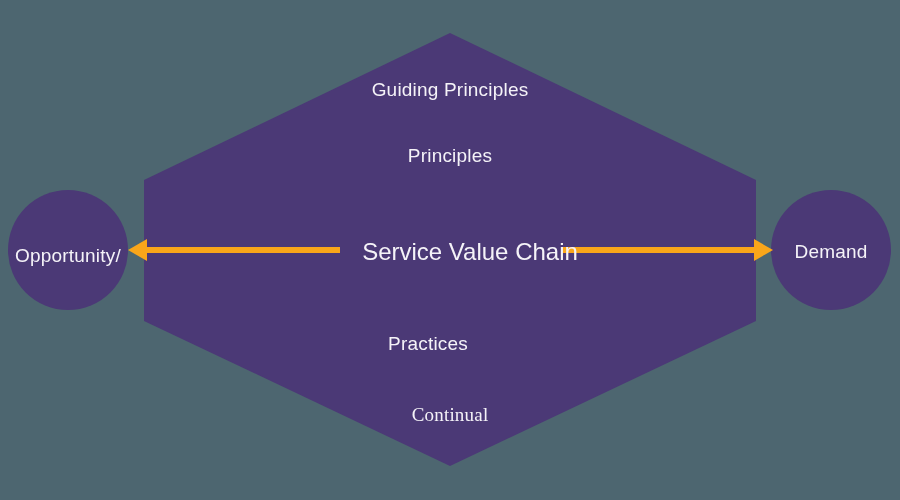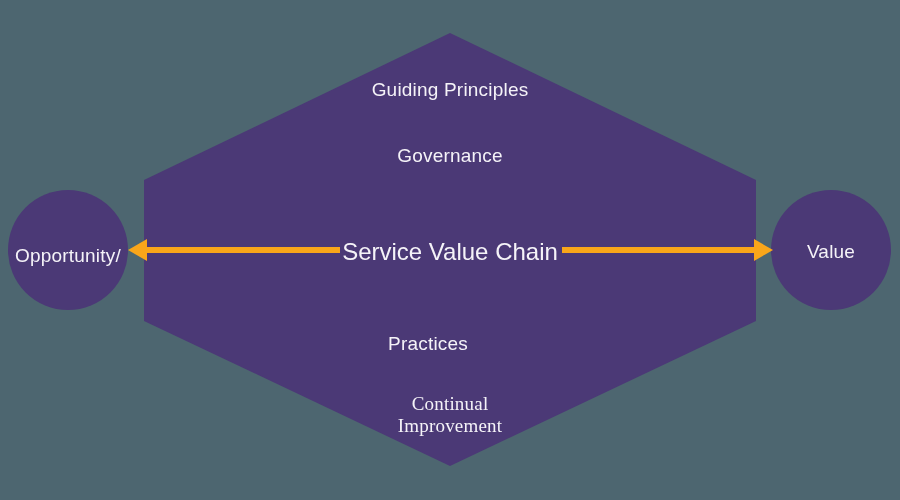--- a/index.html
+++ b/index.html
@@ -65,30 +65,29 @@
       <polygon class="arrow-head" points="128,250 147,239 147,261"></polygon>
     </g>
     <g>
       <line class="arrow-line" x1="562" y1="250" x2="754" y2="250"></line>
       <polygon class="arrow-head" points="773,250 754,239 754,261"></polygon>
     </g>
   </svg>
 
   <div class="lbl" style="left:450px; top:90px;">Guiding Principles</div>
 
-  <div class="lbl" style="left:450px; top:156px;">Governance</div>
+  <div class="lbl" style="left:450px; top:156px;">Principles</div>
 
-  <div class="lbl lbl-title" style="left:450px; top:252px;">Service Value Chain</div>
+  <div class="lbl lbl-title" style="left:470px; top:252px;">Service Value Chain</div>
 
   <div class="lbl" style="left:428px; top:344px;">Practices</div>
 
   <div class="lbl" style="left:450px; top:415px;font-family:Liberation Serif, serif;">
     <span>Continual</span>
-    <span>Improvement</span>
   </div>
 
   <div class="lbl" style="left:68px; top:256px;">
     <span>Opportunity/</span>
   </div>
 
-  <div class="lbl" style="left:831px; top:252px;">Value</div>
+  <div class="lbl" style="left:831px; top:252px;">Demand</div>
 
 </div>
 
 </body></html>

